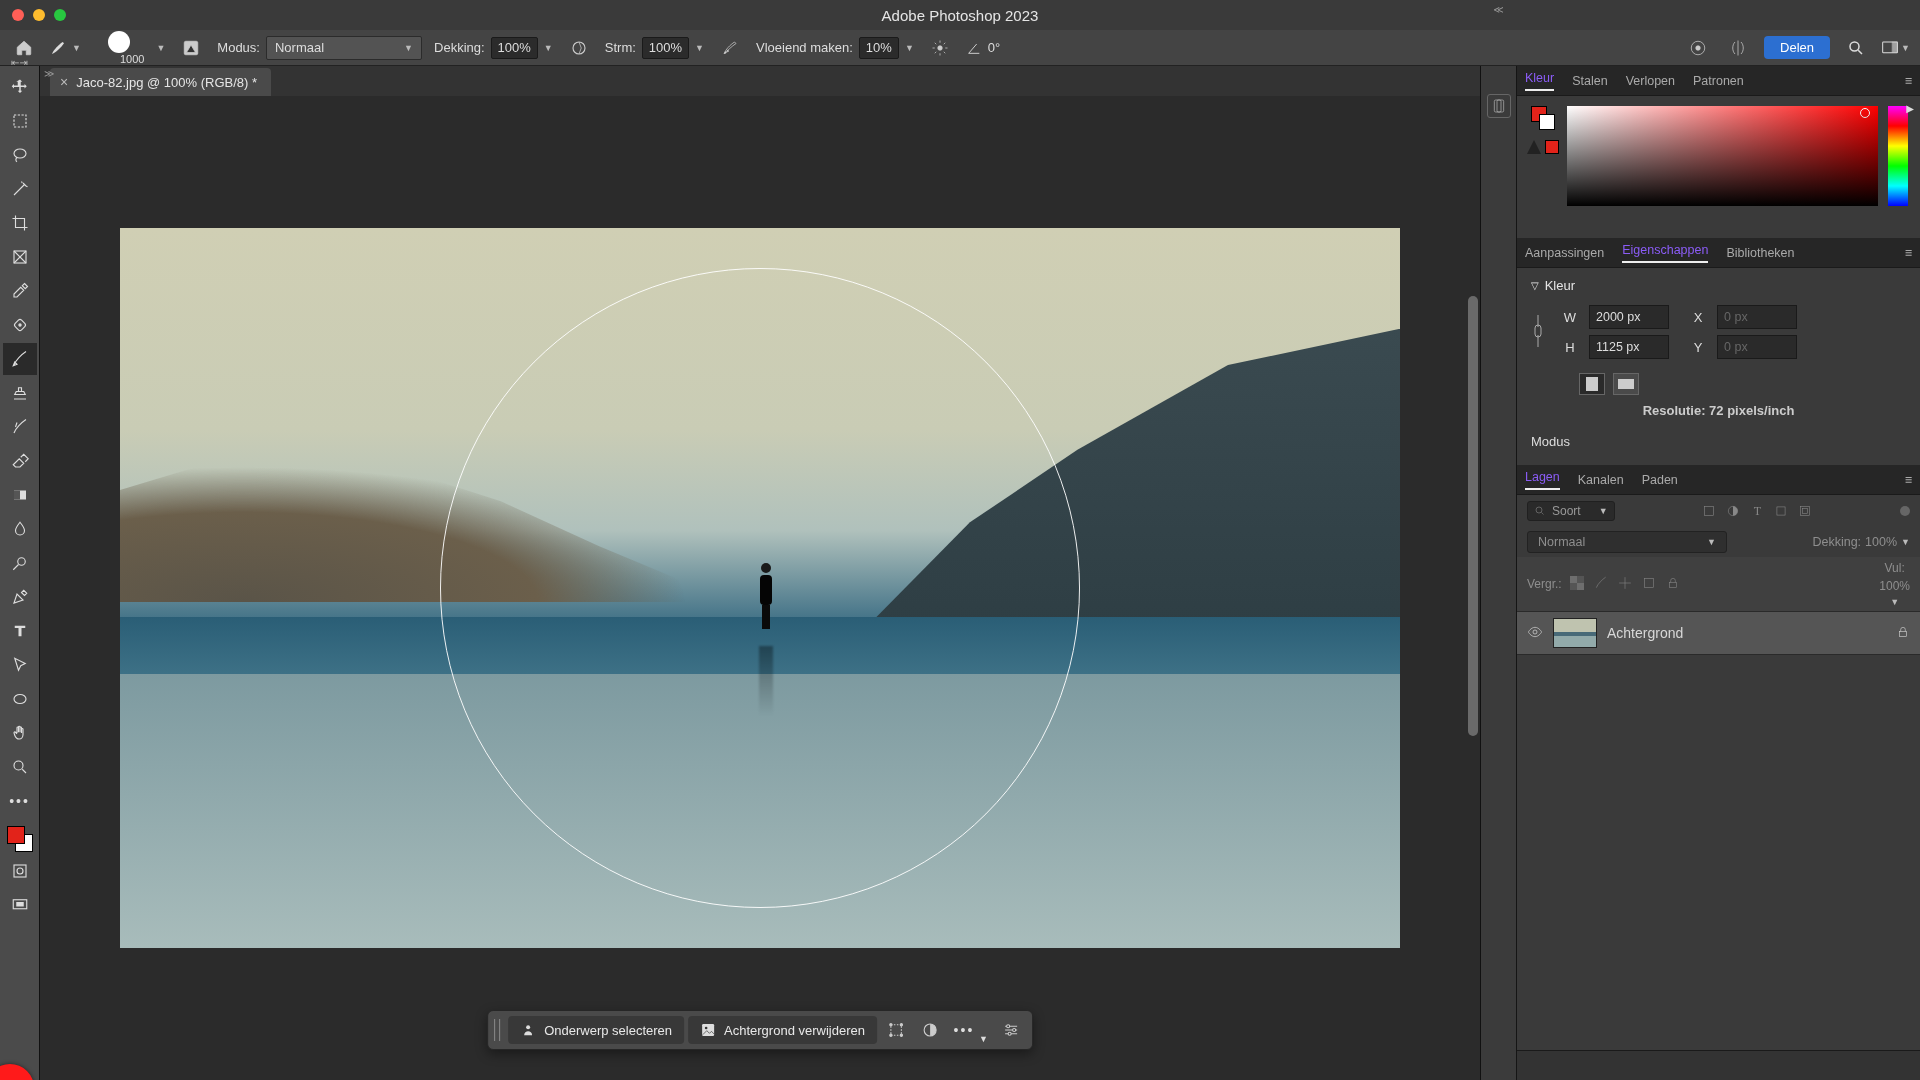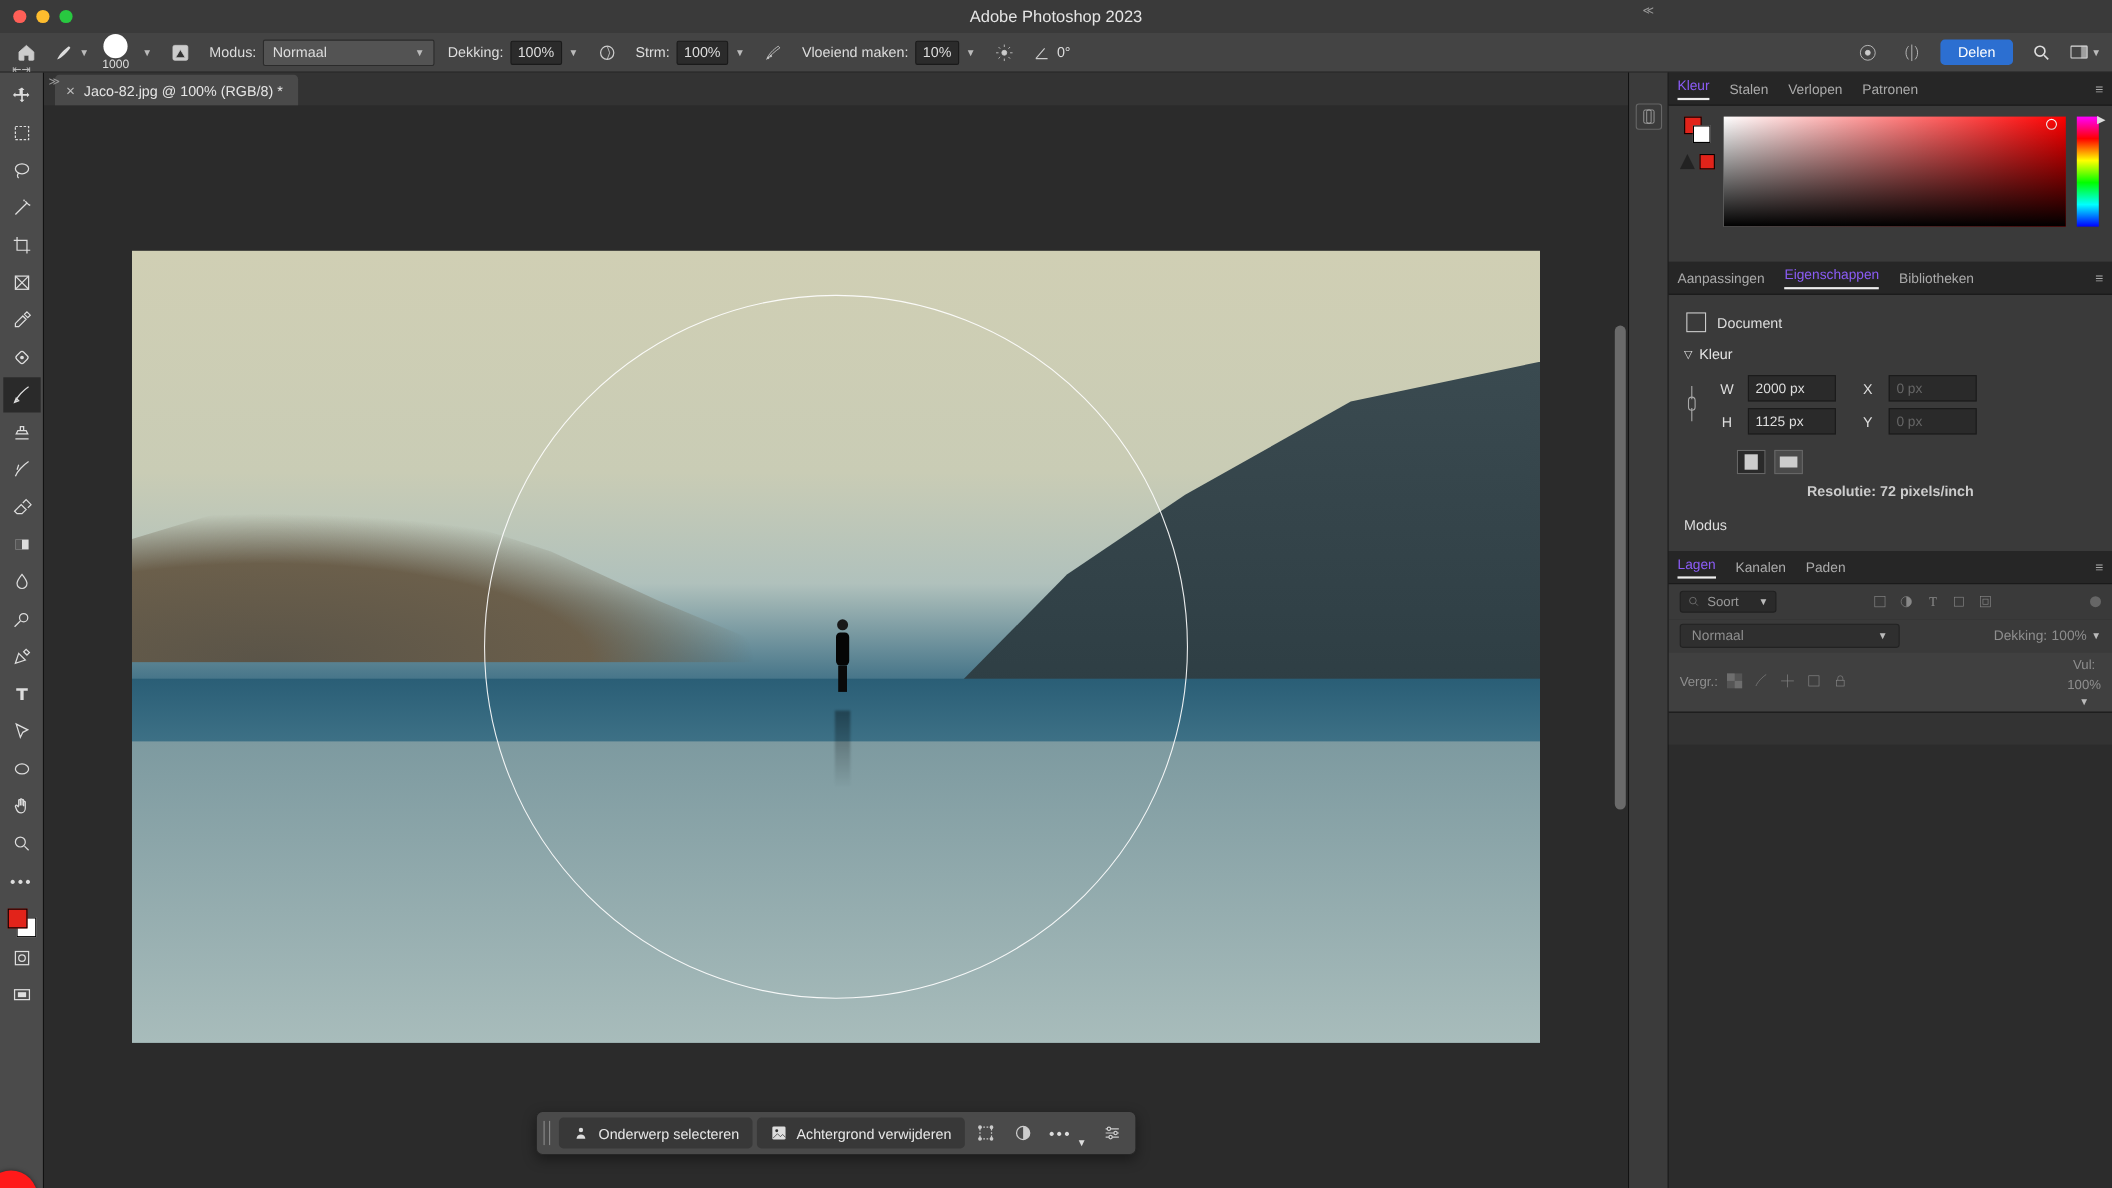--- a/index.html
+++ b/index.html
@@ -51,21 +51,21 @@
     display:flex;
     align-items:center;
     gap:12px;
     padding: 0 10px;
     font-size:13px;
     color:#ddd;
   }
   .home-btn svg { fill:#ddd; }
   .brush-preview { display:flex; align-items:center; gap:6px; }
   .brush-preview .dot { width:22px; height:22px; border-radius:50%; background:#fff; }
-  .brush-preview .size { font-size:11px; color:#ddd; }
+  .brush-preview .size { font-size:11px; color:#ddd;margin-left:27px; }
   .brush-preview .caret, .caret { font-size:9px; color:#bbb; }
   .opt-pair { display:flex; align-items:center; gap:6px; }
   .opt-select { background:#535353; border:1px solid #2b2b2b; border-radius:2px; height:24px; padding:0 8px; display:flex; align-items:center; gap:40px; font-size:13px;}
   .opt-select.wide { gap:80px;}
   .opt-num { background:#2b2b2b; border:1px solid #1a1a1a; height:22px; padding:0 6px; display:flex; align-items:center; border-radius:2px; font-size:13px;}
   .icon-btn { width:28px; height:28px; display:flex; align-items:center; justify-content:center; color:#ccc; border-radius:3px;}
   .icon-btn svg { fill:#ccc; stroke:#ccc; }
   .optionsbar .right { margin-left:auto; display:flex; align-items:center; gap:12px;}
   .share-btn { background:var(--accent-blue); color:#fff; padding:4px 16px; border-radius:4px; font-size:13px; }
 
@@ -600,24 +600,20 @@
         </div>
       </div>
 
       <div class="panel-tabs">
         <span class="tab">Aanpassingen</span>
         <span class="tab active">Eigenschappen</span>
         <span class="tab">Bibliotheken</span>
         <span class="menu">≡</span>
       </div>
       <div class="prop-body">
-        <div class="doc-label">
-          <div class="dicon"></div>
-          <span>Document</span>
-        </div>
         <div class="section-head">
           <span style="font-size:10px;">▽</span>
           <span>Kleur</span>
         </div>
         <div style="display:flex; gap:14px; align-items:center;">
           <div class="link-chain">
             <svg width="14" height="40" viewBox="0 0 14 40">
                 <path d="M7 4v12a3 3 0 0 0 0 0M7 24v12" stroke="#aaa" fill="none"></path>
                 <rect x="4" y="14" width="6" height="12" rx="3" fill="none" stroke="#aaa"></rect>
               </svg>
@@ -734,19 +730,37 @@
                     <path d="M8 11V8a4 4 0 018 0v3" fill="none" stroke="#888"></path>
                   </svg></span>
             </div>
           </div>
           <div style="display:flex;align-items:center;gap:4px;flex-direction:column;">
             <span>Vul:</span>
             <span>100%</span>
             <span class="caret">▼</span>
           </div>
         </div>
+        <div class="layers-list">
+          <div class="layer-item">
+            <span class="eye">
+              <svg viewBox="0 0 24 24">
+                  <path d="M2 12s4-7 10-7 10 7 10 7-4 7-10 7S2 12 2 12z"></path>
+                  <circle cx="12" cy="12" r="3"></circle>
+                </svg>
+            </span>
+            <div class="layer-thumb"></div>
+            <span>Achtergrond</span>
+            <span class="layer-lock">
+              <svg width="14" height="14" viewBox="0 0 24 24">
+                  <rect x="6" y="11" width="12" height="9" fill="none" stroke="#ddd"></rect>
+                  <path d="M8 11V8a4 4 0 018 0v3" fill="none" stroke="#ddd"></path>
+                </svg>
+            </span>
+          </div>
+        </div>
         <div class="layers-footer"></div>
       </div>
 
     </div>
   </div>
 
 </div>
 
 </body></html>

